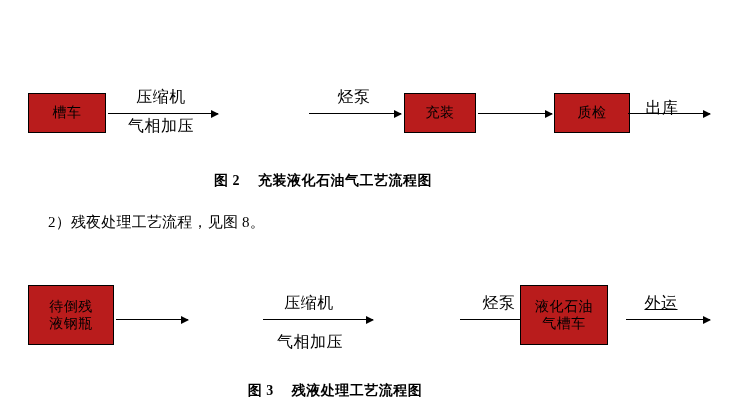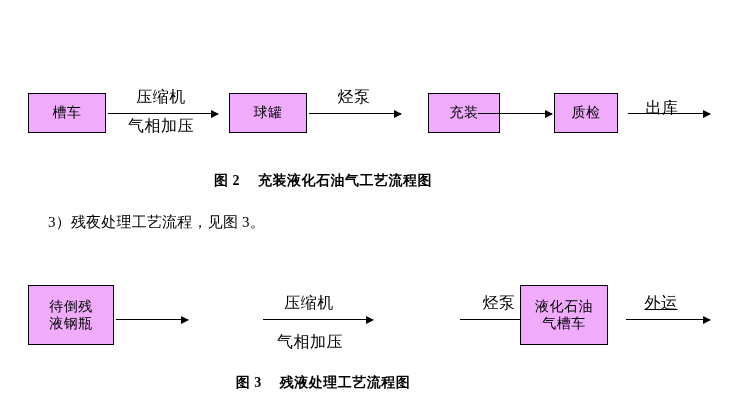--- a/index.html
+++ b/index.html
@@ -34,41 +34,41 @@
     position: absolute;
     font-size: 14px;
     font-weight: bold;
     white-space: nowrap;
     letter-spacing: 0.5px;
     width: 646px;
     text-align: center;
     left: 0;
   }
   #cap1 { top: 172px; }
-  #cap2 { top: 374px; }
+  #cap2 { top: 382px; padding-left: 12px; }
   .caption .cap-gap { display: inline-block; width: 18px; }
 
   
   .flow {
     position: absolute;
   }
   #flow1 { left: 0; top: 80px; width: 737px; height: 70px; }
   #flow2 { left: 0; top: 275px; width: 621px; height: 90px; }
 
   .box {
     position: absolute;
     border: 1px solid #000;
     box-sizing: border-box;
     display: flex;
     align-items: center;
     justify-content: center;
     text-align: center;
     font-size: 14px;
     line-height: 1.25;
-    background: #f0abfc;
+    background: #b91c1c;
     letter-spacing: 0.5px;
   }
   .lbl {
     position: absolute;
     font-size: 16px;
     line-height: 1.3;
     white-space: nowrap;
     letter-spacing: 0.5px;
     text-align: center;
   }
@@ -96,40 +96,39 @@
 
 
   <div class="flow" id="flow1">
 
     <div class="box" style="left:28px; top:13px; width:78px; height:40px;">槽车</div>
 
     <div class="lbl" style="left:124px; top:7px; width:74px;">压缩机</div>
     <div class="lbl" style="left:118px; top:36px; width:86px;">气相加压</div>
     <div class="arrow" style="left:108px; top:33px; width:110px;"></div>
 
-    <div class="box" style="left:229px; top:13px; width:78px; height:40px;">球罐</div>
 
     <div class="lbl" style="left:320px; top:7px; width:68px;">烃泵</div>
     <div class="arrow" style="left:309px; top:33px; width:92px;"></div>
 
-    <div class="box" style="left:404px; top:13px; width:72px; height:40px;margin-left:24px;">充装</div>
+    <div class="box" style="left:404px; top:13px; width:72px; height:40px;">充装</div>
 
     <div class="arrow" style="left:478px; top:33px; width:74px;"></div>
 
-    <div class="box" style="left:554px; top:13px; width:64px; height:40px;">质检</div>
+    <div class="box" style="left:554px; top:13px; width:76px; height:40px;">质检</div>
 
     <div class="lbl" style="left:629px; top:18px; width:66px;">出库</div>
     <div class="arrow" style="left:628px; top:33px; width:82px;"></div>
   </div>
 
   <div class="caption" id="cap1">
     <span>图 2</span><span class="cap-gap"></span><span>充装液化石油气工艺流程图</span>
   </div>
 
-  <div class="para" id="para2">3）残夜处理工艺流程，见图 3。</div>
+  <div class="para" id="para2">2）残夜处理工艺流程，见图 8。</div>
 
   <div class="flow" id="flow2">
 
     <div class="box" style="left:28px; top:10px; width:86px; height:60px; white-space:pre-line;">待倒残
 液钢瓶</div>
 
     <div class="arrow" style="left:116px; top:44px; width:72px;"></div>
 
 
     <div class="lbl" style="left:272px; top:18px; width:74px;">压缩机</div>

